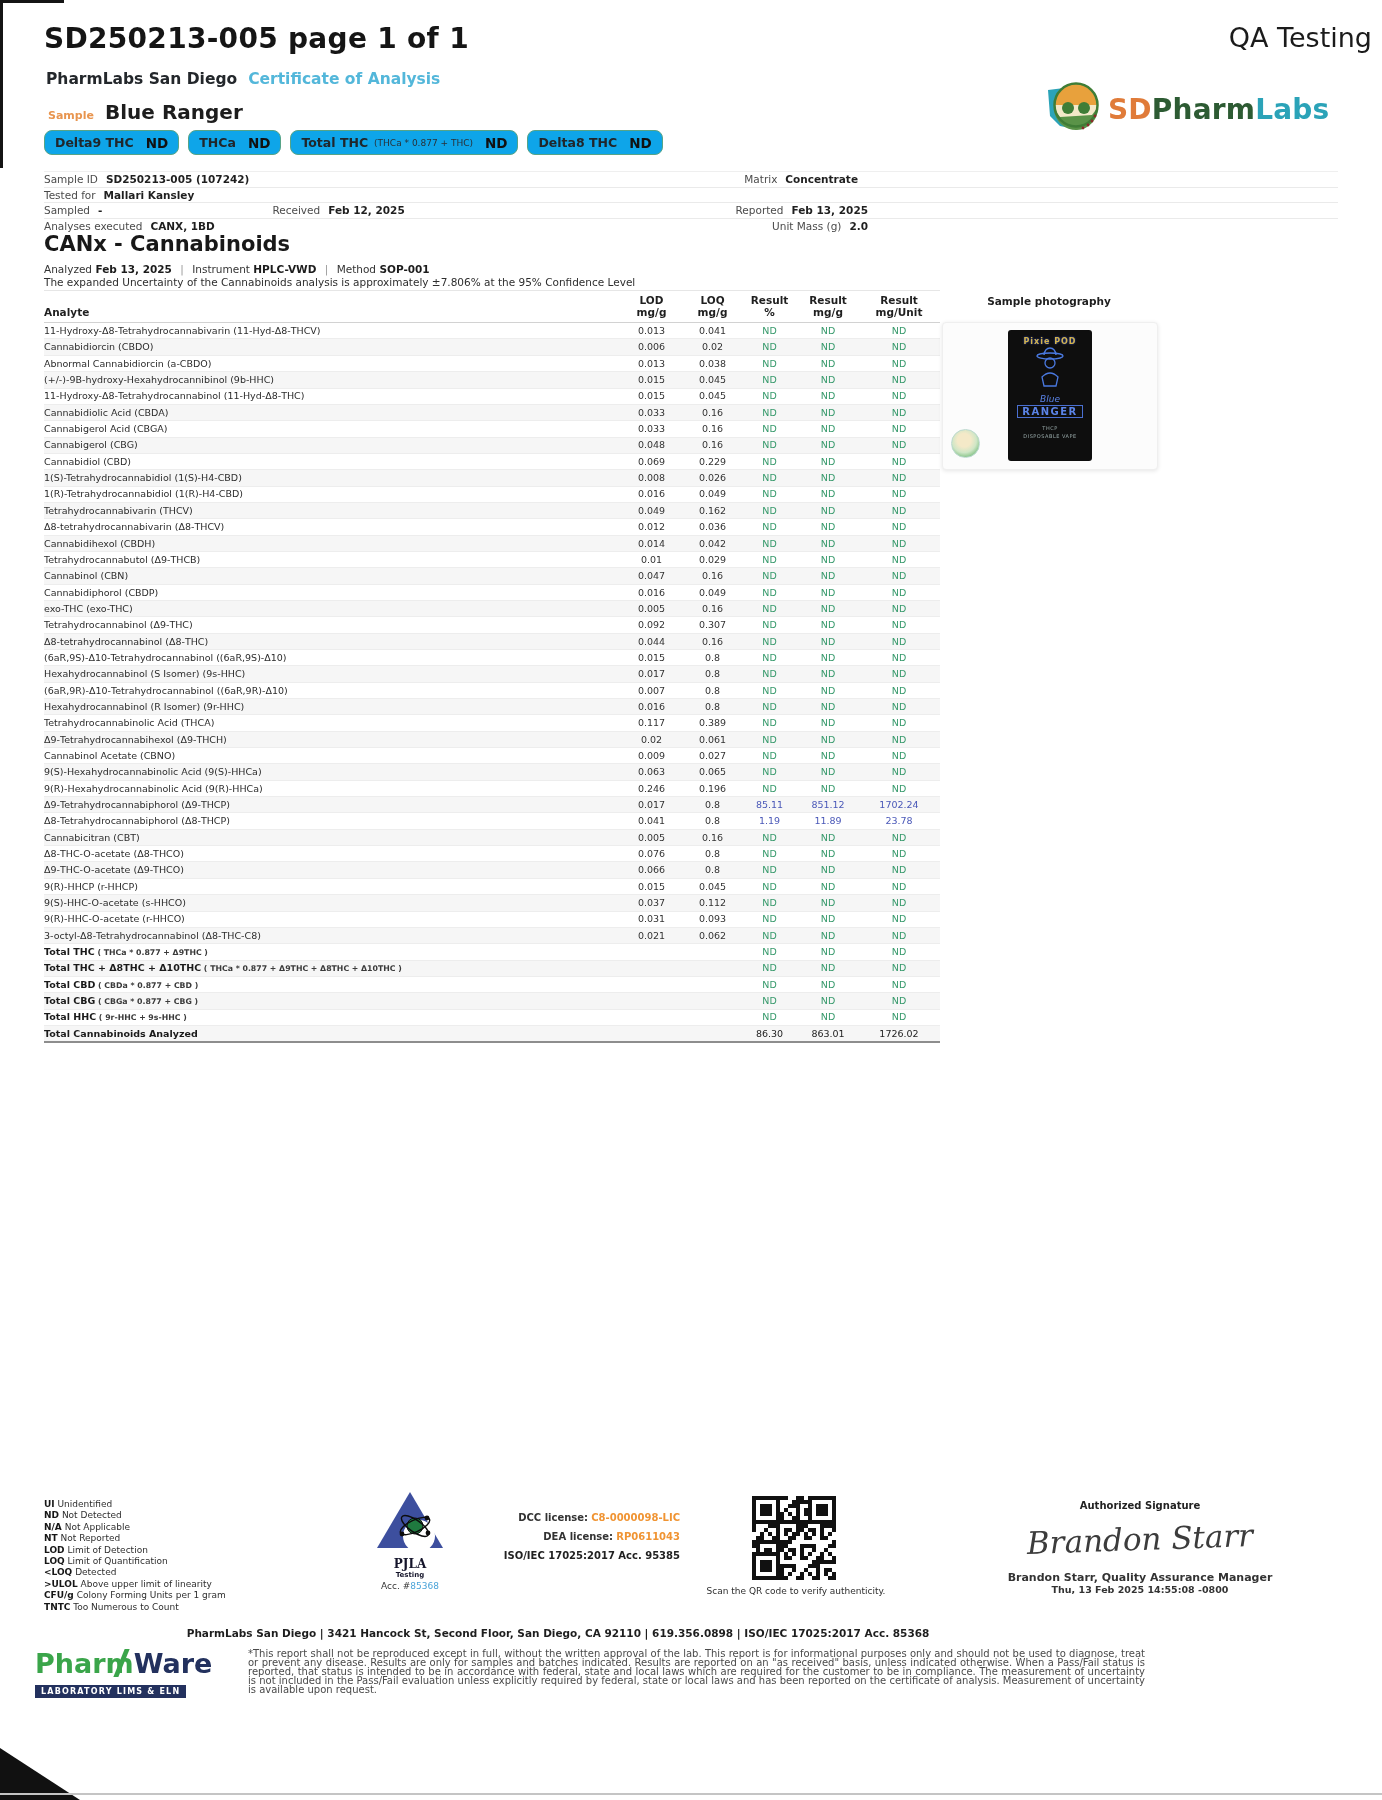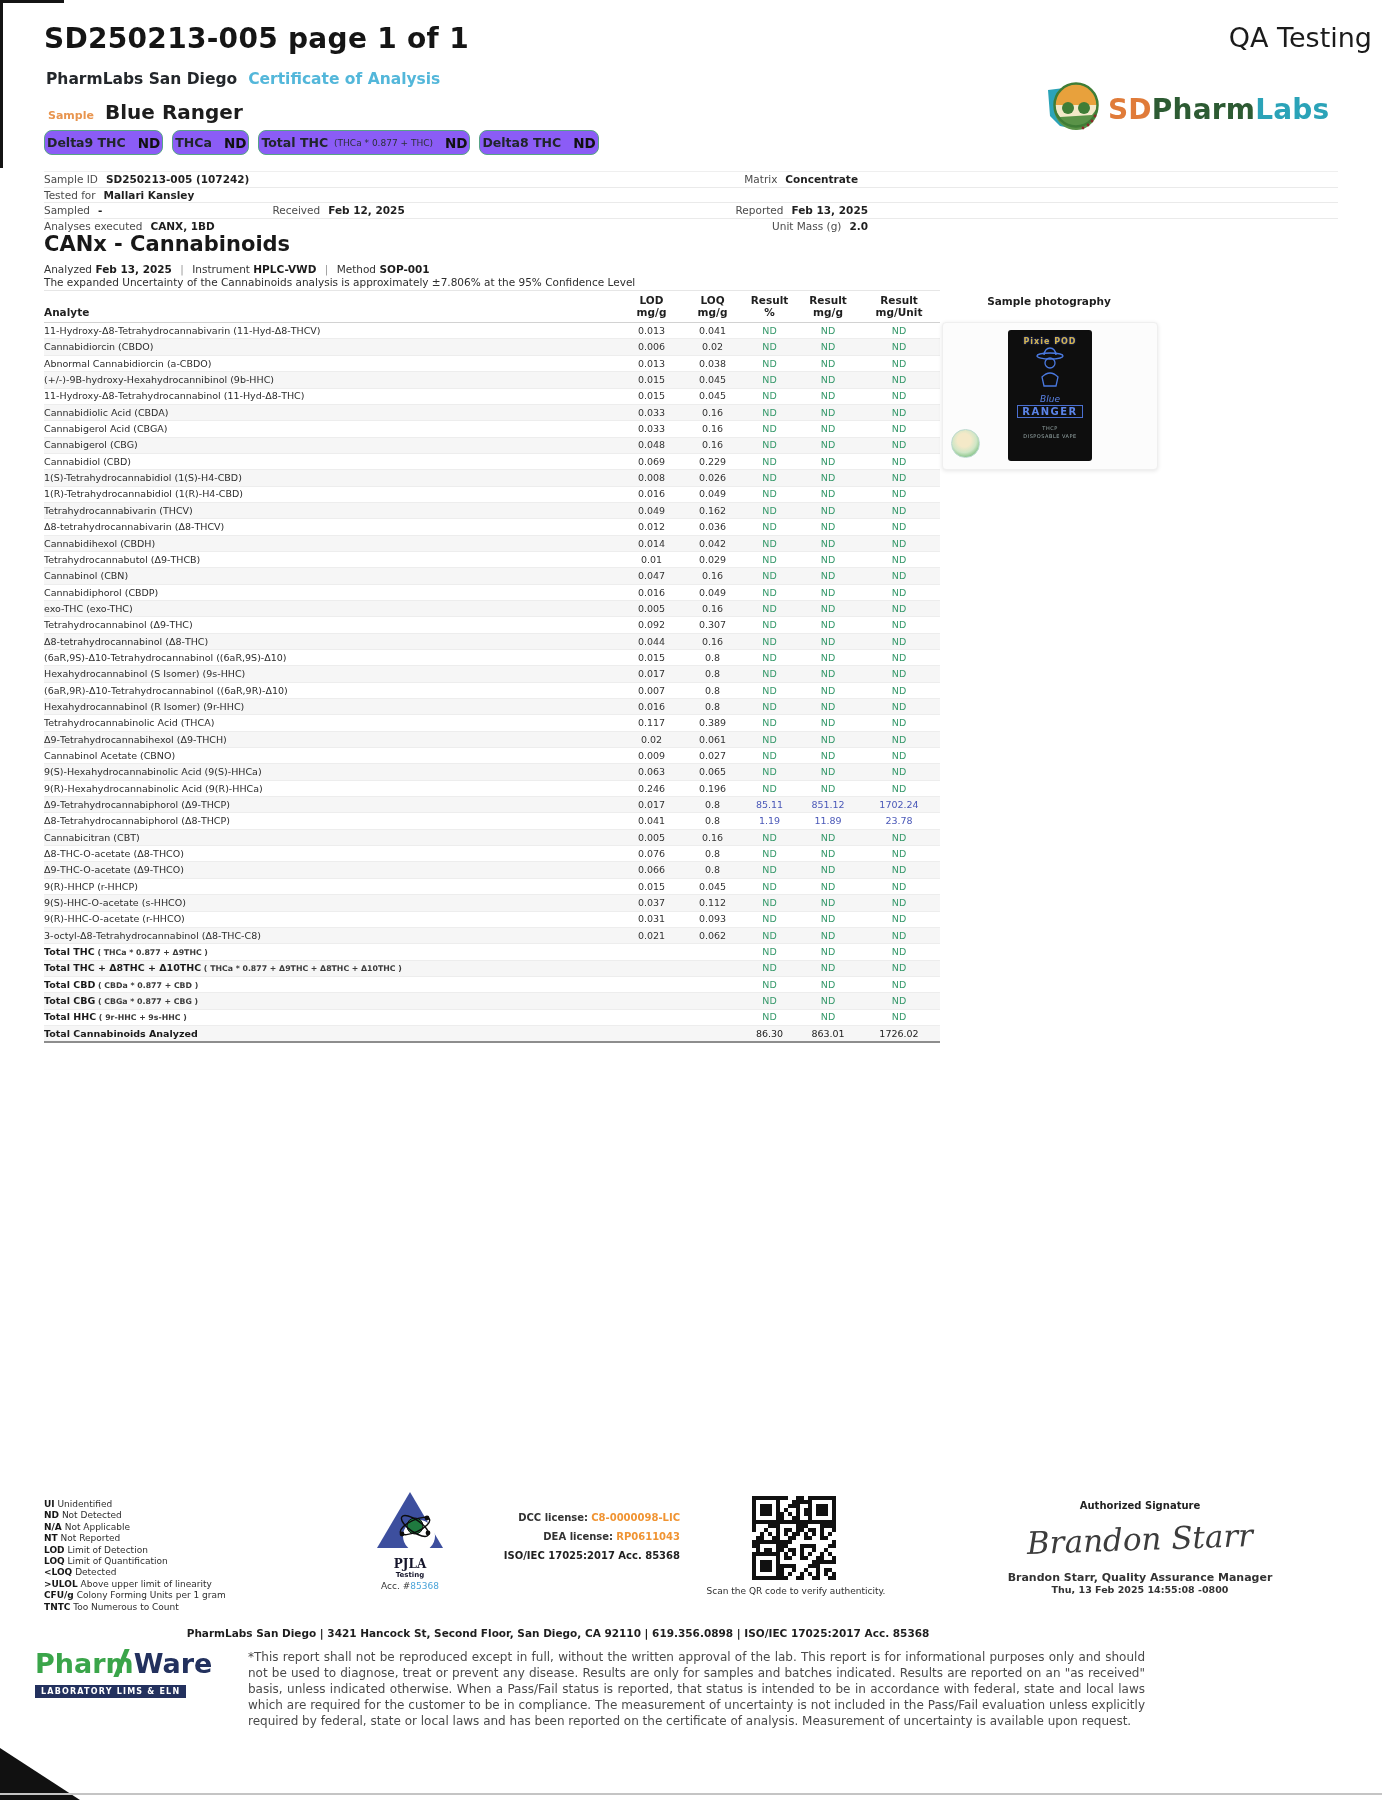--- a/index.html
+++ b/index.html
@@ -13,22 +13,22 @@
   .lab-line .coa{color:#53b7da;font-weight:700;margin-left:6px;}
   .brand{position:absolute;left:1040px;top:76px;display:flex;align-items:center;gap:6px;}
   .brand-text{font-size:28px;font-weight:700;letter-spacing:.2px;}
   .brand-text .sd{color:#e07b39;}
   .brand-text .ph{color:#2d5b33;}
   .brand-text .lb{color:#2ba3b8;}
   .sample-line{position:absolute;left:48px;top:100px;}
   .sample-line .slabel{font-size:11px;color:#e8954f;font-weight:600;margin-right:6px;}
   .sample-line .sname{font-size:20px;font-weight:700;color:#1d1d1d;}
   .badges{position:absolute;left:44px;top:130px;display:flex;gap:9px;}
-  .badge{display:flex;align-items:center;gap:12px;height:23px;padding:0 2px;
-         background:#8b5cf6;border:1.5px solid #57a487;border-radius:8px;}
+  .badge{display:flex;align-items:center;gap:12px;height:23px;padding:0 10px;
+         background:#0ea5e9;border:1.5px solid #57a487;border-radius:8px;}
   .badge .blabel{font-size:12.5px;font-weight:600;color:#20262b;}
   .badge .bsub{font-size:9px;font-weight:500;color:#2a3137;margin-left:-6px;}
   .badge .bval{font-size:13.5px;font-weight:700;color:#111;}
   
   .info{position:absolute;left:44px;top:171px;width:1294px;font-size:10.5px;}
   .info-row{display:flex;height:14.5px;align-items:center;border-bottom:1px solid #eaeaea;}
   .info-row.first{border-top:1px solid #efefef;}
   .info-row.last{border-bottom:none;}
   .ilabel{color:#4b4b4b;}
   .ival{font-weight:700;color:#1f1f1f;margin-left:8px;}
@@ -91,22 +91,22 @@
   .licenses .iso{font-weight:700;color:#222;}
   .qr-wrap{position:absolute;left:752px;top:1496px;width:84px;height:84px;}
   .qr-caption{position:absolute;left:706px;top:1586px;width:180px;text-align:center;font-size:9px;color:#2e2e2e;}
   .sig-block{position:absolute;left:985px;top:1500px;width:310px;text-align:center;}
   .sig-head{font-size:10px;font-weight:700;color:#222;}
   .sig-script{font-family:"DejaVu Serif","Liberation Serif",serif;font-style:italic;font-size:31px;
               color:#3c3c3c;transform:rotate(-2deg);margin-top:10px;}
   .sig-name{font-size:11px;font-weight:700;color:#333;margin-top:14px;}
   .sig-date{font-size:9.5px;font-weight:700;color:#333;}
   .address{position:absolute;left:0;top:1627px;width:1116px;text-align:center;font-size:10.5px;font-weight:700;color:#1e1e1e;}
-  .disclaimer{position:absolute;left:248px;top:1649px;width:897px;font-size:12px;color:#4a4a4a;
-              line-height:16px;text-align:justify;font-weight:500;}
+  .disclaimer{position:absolute;left:248px;top:1649px;width:897px;font-size:10px;color:#4a4a4a;
+              line-height:9px;text-align:justify;font-weight:500;}
   .pharmware{position:absolute;left:35px;top:1648px;width:160px;}
   .pw-text{font-size:27px;font-weight:800;position:relative;}
   .pw-text .g{color:#3aa54a;}
   .pw-text .n{color:#23315e;}
   .pw-slash{position:absolute;left:84px;top:1px;width:5px;height:28px;background:#3aa54a;transform:skewX(-22deg);}
   .pw-band{margin-top:2px;background:#23315e;color:#fff;font-size:8px;font-weight:700;
            letter-spacing:1.2px;padding:2px 6px;display:inline-block;}
   
   .art-top{position:absolute;left:0;top:0;width:64px;height:3px;background:#141414;}
   .art-left{position:absolute;left:0;top:0;width:3px;height:168px;background:#141414;}
@@ -668,21 +668,21 @@
 
   <div class="licenses">
     <div>
       <span class="llabel">DCC license:</span>
       <span class="lval">C8-0000098-LIC</span>
     </div>
     <div>
       <span class="llabel">DEA license:</span>
       <span class="lval">RP0611043</span>
     </div>
-    <div class="iso">ISO/IEC 17025:2017 Acc. 85368</div>
+    <div class="iso">ISO/IEC 17025:2017 Acc. 95385</div>
   </div>
 
   <div class="qr-wrap">
     <svg width="84" height="84" viewBox="0 0 84 84" fill="#111">
         <rect x="0" y="0" width="4" height="4"></rect>
         <rect x="4" y="0" width="4" height="4"></rect>
         <rect x="8" y="0" width="4" height="4"></rect>
         <rect x="12" y="0" width="4" height="4"></rect>
         <rect x="16" y="0" width="4" height="4"></rect>
         <rect x="20" y="0" width="4" height="4"></rect>

